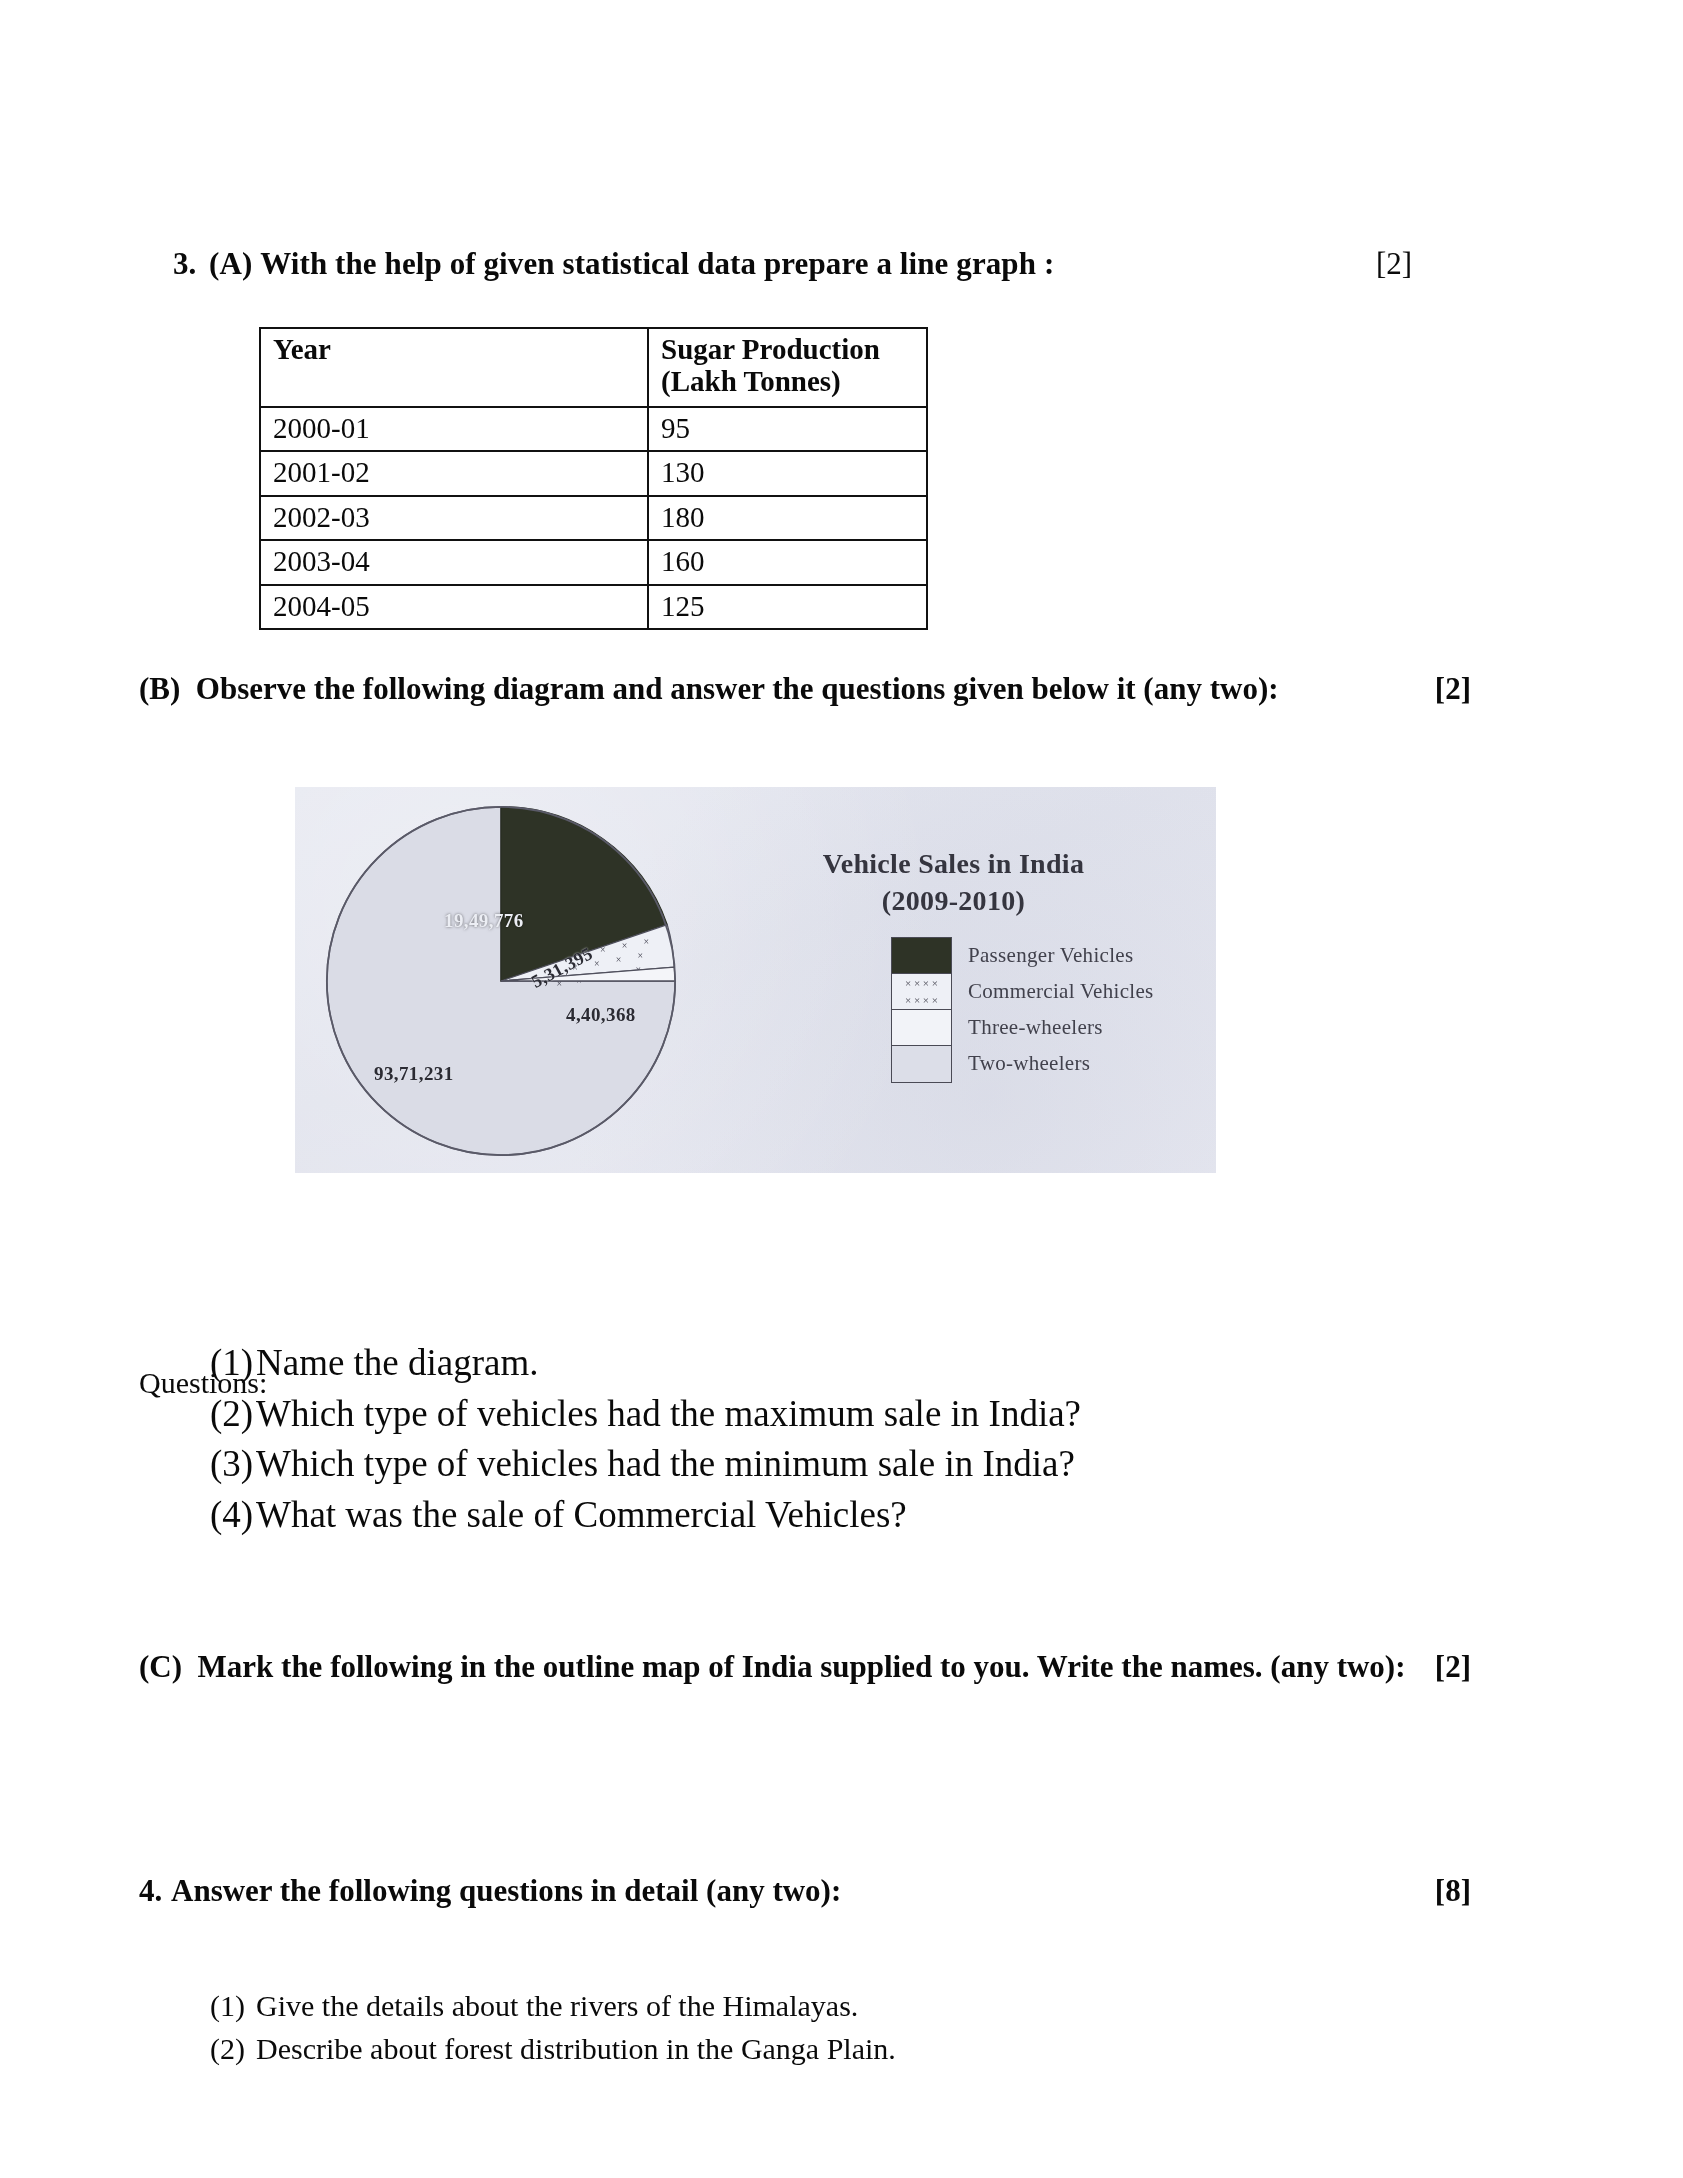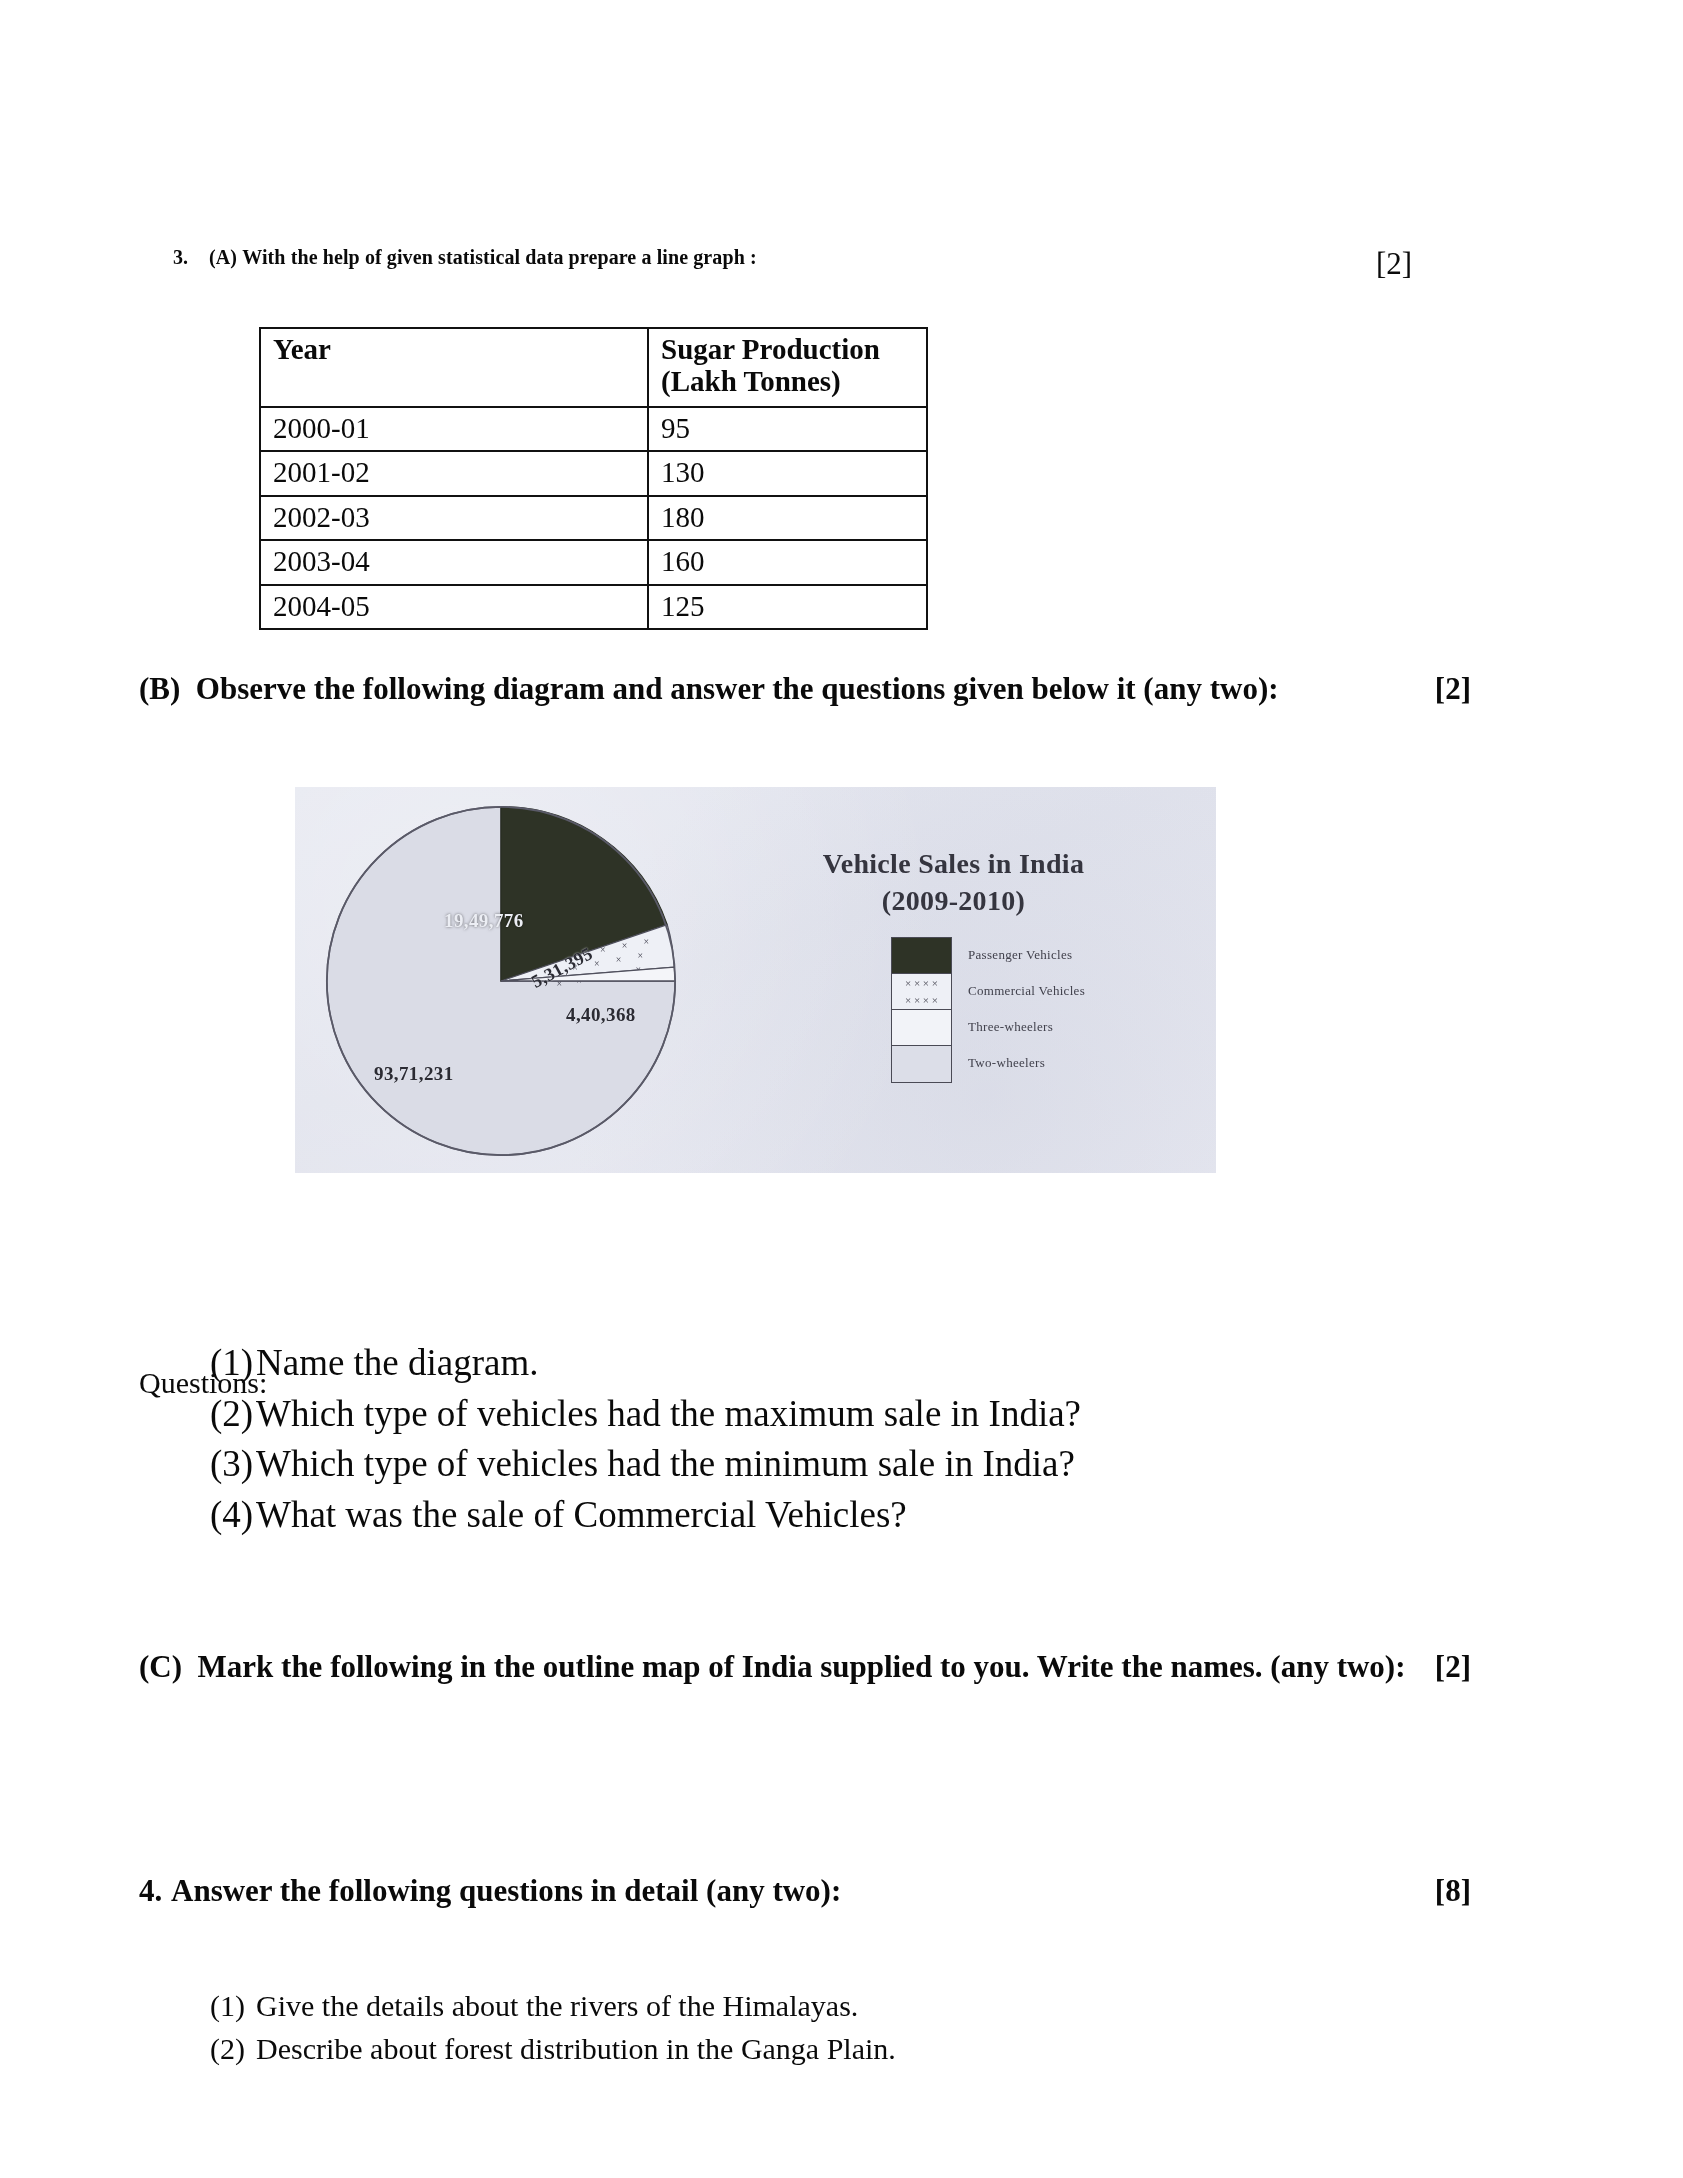--- a/index.html
+++ b/index.html
@@ -21,21 +21,21 @@
   .marks {
     position: absolute;
     font-size: 31px;
     font-family: "Liberation Serif", serif;
   }
 
   
   .q3-head {
     position: absolute;
     left: 173px; top: 246px;
-    font-size: 20px;
+    font-size: 31px;
     font-weight: bold;
     letter-spacing: 0.1px;
     white-space: nowrap;
   }
   .q3-num { display: inline-block; width: 36px; }
 
   
   .data-table {
     position: absolute;
     left: 259px; top: 327px;
@@ -164,21 +164,21 @@
   .sw-three { background: #f2f3f8; }
   .sw-two { background: #dcdee8; }
   .legend-labels {
     position: absolute;
     left: 77px; top: 0;
   }
   .legend-label {
     height: 36px;
     line-height: 36px;
     font-family: "Liberation Serif", serif;
-    font-size: 13px;
+    font-size: 21px;
     color: #41414c;
     white-space: nowrap;
     letter-spacing: 0.3px;
   }
 
   
   .questions-head {
     position: absolute;
     left: 139px; top: 1366px;
     font-size: 30px;

